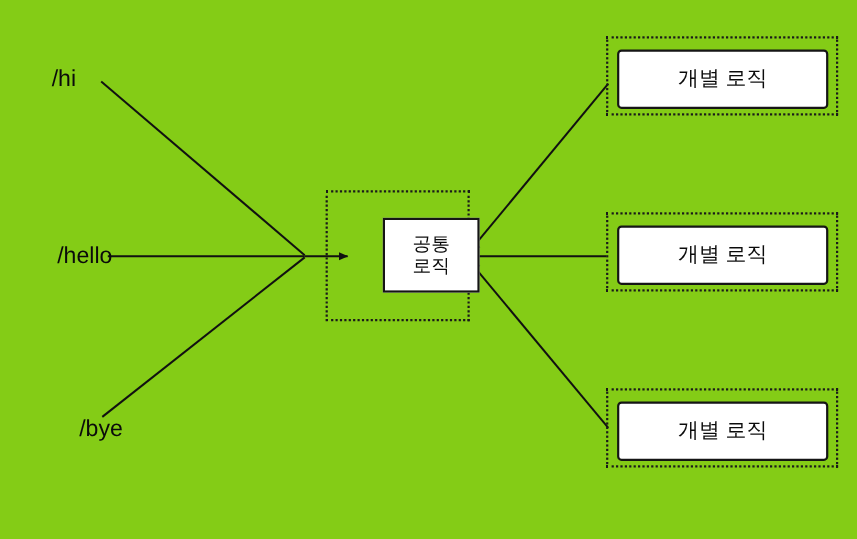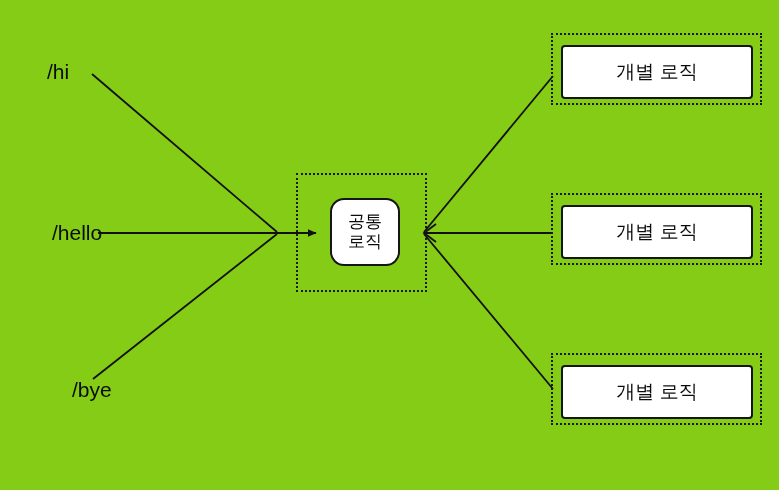--- a/index.html
+++ b/index.html
@@ -87,21 +87,21 @@
     <line x1="424" y1="232" x2="553" y2="76" stroke="#111111" stroke-width="1.8"></line>
     <line x1="424" y1="233" x2="551" y2="233" stroke="#111111" stroke-width="1.8"></line>
     <line x1="424" y1="234" x2="553" y2="389" stroke="#111111" stroke-width="1.8"></line>
   </svg>
 
   <div class="route-label" style="left:47px; top:61px;">/hi</div>
   <div class="route-label" style="left:24px; top:222px;margin-left:28px;">/hello</div>
   <div class="route-label" style="left:40px; top:379px;margin-left:32px;">/bye</div>
 
   <div class="dotted-group" style="left:296px; top:173px; width:131px; height:119px;"></div>
-  <div class="node-box" style="left:330px; top:198px; width:70px; height:68px;border-radius:14px;">
+  <div class="node-box" style="left:348px; top:198px; width:88px; height:68px;">
     <span class="node-text small">공통
 로직</span>
   </div>
 
   <div class="dotted-group" style="left:551px; top:33px; width:211px; height:72px;"></div>
   <div class="node-box rounded" style="left:561px; top:45px; width:192px; height:54px;">
     <span class="node-text">개별 로직</span>
   </div>
 
   <div class="dotted-group" style="left:551px; top:193px; width:211px; height:72px;"></div>

